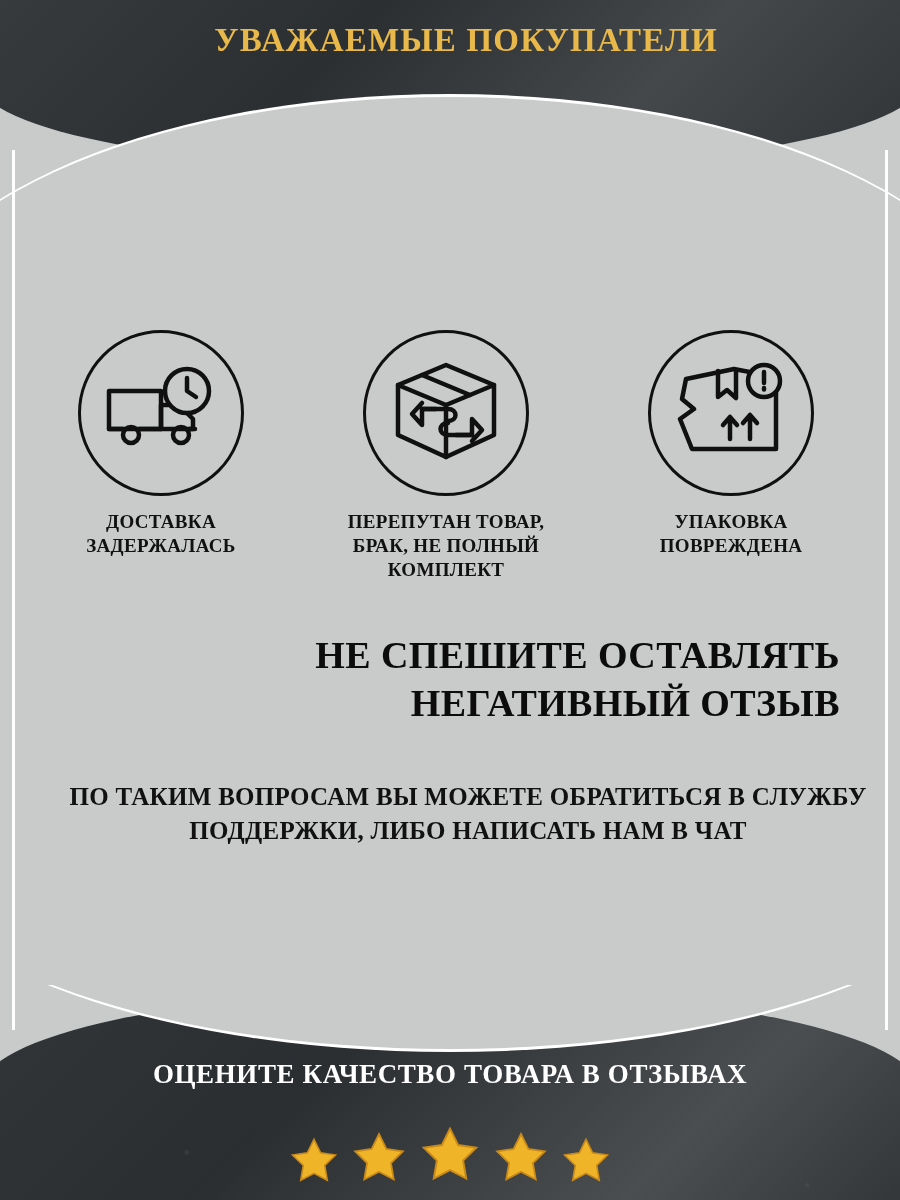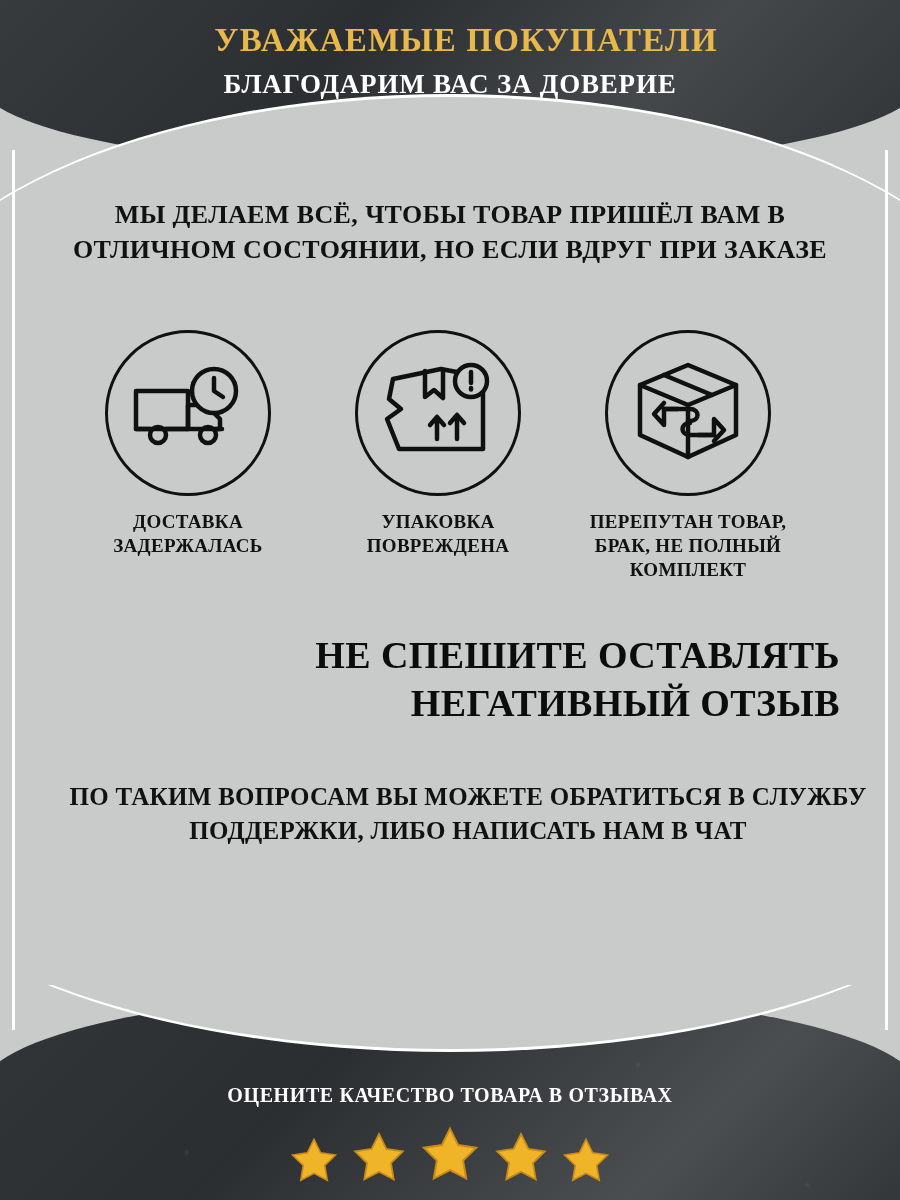--- a/index.html
+++ b/index.html
@@ -106,25 +106,25 @@
     text-align: center;
     font-size: 26px;
     font-weight: bold;
     line-height: 1.33;
     color: #111111;
     letter-spacing: 0.4px;
   }
 
   .icons-row {
     position: absolute;
-    left: 28px;
+    left: 36px;
     top: 330px;
     width: 820px;
     display: flex;
-    justify-content: center;
+    justify-content: space-between;
   }
   .icon-col {
     width: 250px;
     text-align: center;
   }
   .icon-circle {
     width: 160px;
     height: 160px;
     margin: 0 auto 14px auto;
     border: 3px solid #101010;
@@ -206,26 +206,26 @@
     bottom: 148px;
     width: 1120px;
     height: 220px;
     border-bottom: 3px solid #ffffff;
     border-radius: 0 0 50% 50% / 0 0 100% 100%;
     box-sizing: border-box;
   }
   .bottom-text {
     position: absolute;
     left: 0;
-    bottom: 92px;
+    bottom: 108px;
     width: 900px;
     text-align: center;
     z-index: 5;
     color: #ffffff;
-    font-size: 20px;
+    font-size: 27px;
     font-weight: bold;
     line-height: 1.25;
     letter-spacing: 0.6px;
   }
   .stars {
     position: absolute;
     left: 0;
     bottom: 12px;
     width: 900px;
     display: flex;
@@ -243,76 +243,74 @@
 
 <div class="page">
 
   <div class="top-band">
     <div class="dark"></div>
     <div class="curve-mask"></div>
     <div class="curve-line"></div>
   </div>
   <div class="top-text">
     <div class="top-title">УВАЖАЕМЫЕ ПОКУПАТЕЛИ</div>
-    <div class="top-sub">БЛАГОДАРИМ ВАС ЗА ДОВЕРИЕ</div>
   </div>
 
   <div class="side-line left"></div>
   <div class="side-line right"></div>
 
-  <div class="mid-intro">МЫ ДЕЛАЕМ ВСЁ, ЧТОБЫ ТОВАР ПРИШЁЛ ВАМ В ОТЛИЧНОМ СОСТОЯНИИ, НО ЕСЛИ ВДРУГ ПРИ ЗАКАЗЕ</div>
 
   <div class="icons-row">
 
     <div class="icon-col">
       <div class="icon-circle">
         <svg width="120" height="105" viewBox="0 0 120 105" fill="none" stroke="#101010" stroke-width="4.5" stroke-linecap="round" stroke-linejoin="round">
           <path d="M8 30 h52 v38 H8 z"></path>
           <path d="M60 44 h18 l14 14 v10 H60 z"></path>
           <circle cx="30" cy="74" r="8"></circle>
           <circle cx="80" cy="74" r="8"></circle>
           <path d="M8 68 h14 M38 68 h22 M88 68 h6"></path>
           <circle cx="86" cy="30" r="22" fill="#c9cbcb"></circle>
           <path d="M86 17 v13 l9 6"></path>
         </svg>
       </div>
       <div class="icon-caption">ДОСТАВКА ЗАДЕРЖАЛАСЬ</div>
-    </div>
-
-    <div class="icon-col">
-      <div class="icon-circle">
-        <svg width="118" height="112" viewBox="0 0 118 112" fill="none" stroke="#101010" stroke-width="4.5" stroke-linecap="round" stroke-linejoin="round">
-          <path d="M14 22 L62 12 L104 20 V92 H20 L8 62 L22 52 L10 42 Z"></path>
-          <path d="M46 14 v26 l9-7 9 8 V13"></path>
-          <path d="M58 60 v22 M58 60 l-7 8 M58 60 l7 8"></path>
-          <path d="M78 58 v24 M78 58 l-7 8 M78 58 l7 8"></path>
-          <circle cx="92" cy="24" r="16" fill="#c9cbcb"></circle>
-          <path d="M92 15 v11"></path>
-          <path d="M92 31 v1.5"></path>
-        </svg>
-      </div>
-      <div class="icon-caption">УПАКОВКА ПОВРЕЖДЕНА</div>
     </div>
 
     <div class="icon-col">
       <div class="icon-circle">
         <svg width="120" height="112" viewBox="0 0 120 112" fill="none" stroke="#101010" stroke-width="4.5" stroke-linecap="round" stroke-linejoin="round">
           <path d="M60 8 L108 28 L60 48 L12 28 Z"></path>
           <path d="M12 28 v50 l48 22 V48"></path>
           <path d="M108 28 v50 L60 100"></path>
           <path d="M36 18 L84 38"></path>
           <path d="M50 52 h-14 v16 l-10-11 10-11"></path>
           <path d="M70 78 h16 V62 l10 11-10 11"></path>
           <path d="M36 52 h26 c10 0 10 12 0 12 h-2"></path>
           <path d="M86 78 h-24 c-10 0-10-12 0-12"></path>
         </svg>
       </div>
       <div class="icon-caption">ПЕРЕПУТАН ТОВАР, БРАК, НЕ ПОЛНЫЙ КОМПЛЕКТ</div>
     </div>
 
+    <div class="icon-col">
+      <div class="icon-circle">
+        <svg width="118" height="112" viewBox="0 0 118 112" fill="none" stroke="#101010" stroke-width="4.5" stroke-linecap="round" stroke-linejoin="round">
+          <path d="M14 22 L62 12 L104 20 V92 H20 L8 62 L22 52 L10 42 Z"></path>
+          <path d="M46 14 v26 l9-7 9 8 V13"></path>
+          <path d="M58 60 v22 M58 60 l-7 8 M58 60 l7 8"></path>
+          <path d="M78 58 v24 M78 58 l-7 8 M78 58 l7 8"></path>
+          <circle cx="92" cy="24" r="16" fill="#c9cbcb"></circle>
+          <path d="M92 15 v11"></path>
+          <path d="M92 31 v1.5"></path>
+        </svg>
+      </div>
+      <div class="icon-caption">УПАКОВКА ПОВРЕЖДЕНА</div>
+    </div>
+
   </div>
 
   <div class="headline">НЕ СПЕШИТЕ ОСТАВЛЯТЬ НЕГАТИВНЫЙ ОТЗЫВ</div>
   <div class="subtext">ПО ТАКИМ ВОПРОСАМ ВЫ МОЖЕТЕ ОБРАТИТЬСЯ В СЛУЖБУ ПОДДЕРЖКИ, ЛИБО НАПИСАТЬ НАМ В ЧАТ</div>
 
   <div class="bottom-band">
     <div class="dark"></div>
     <div class="curve-mask"></div>
     <div class="curve-line"></div>
   </div>

